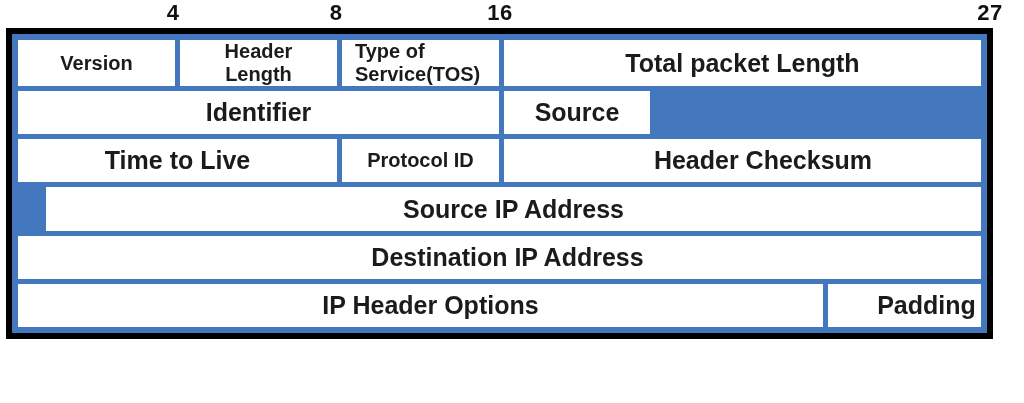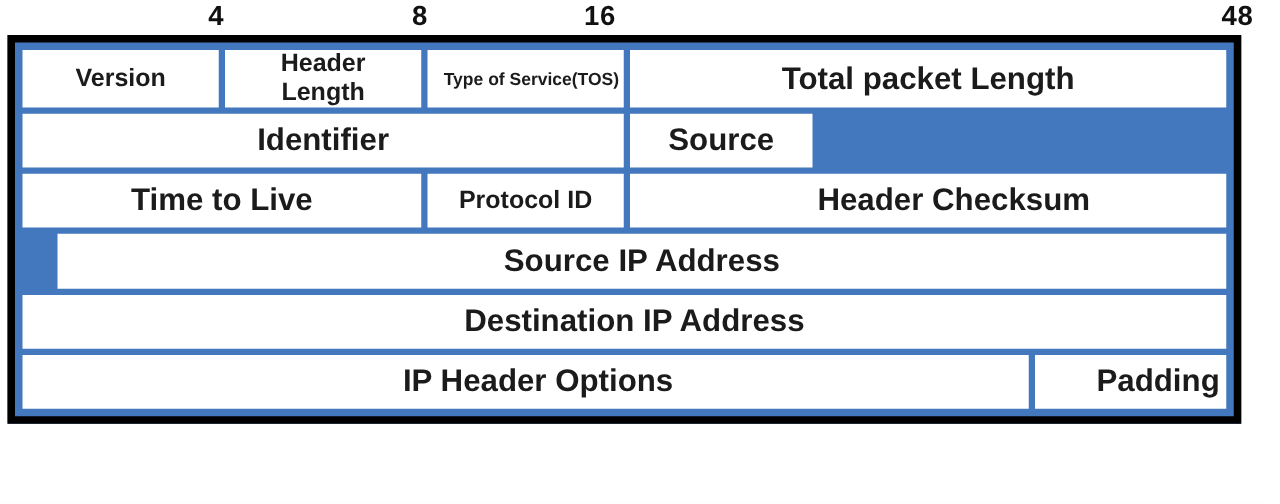--- a/index.html
+++ b/index.html
@@ -16,21 +16,21 @@
   
   .ruler { position: absolute; left: 0; top: 0; width: 1024px; height: 28px; }
   .bitnum {
     position: absolute; top: 0;
     transform: translateX(-50%);
     font-size: 22px; font-weight: 700; color: #111111;
     line-height: 26px; letter-spacing: 0.5px;
   }
   .bn-4  { left: 173px; }
   .bn-8  { left: 336px; }
-  .bn-16 { left: 480px; }
+  .bn-16 { left: 500px; }
   .bn-31 { left: 990px; }
 
   
   .grid {
     position: absolute; left: 6px; top: 28px;
     width: 987px; height: 311px;
     background: #4377be;
     border: 6px solid #000000;
     padding: 6px;
     display: grid;
@@ -40,21 +40,21 @@
   }
   .cell {
     background: #ffffff;
     color: #1b1b1b;
     display: flex; align-items: center; justify-content: center;
     text-align: center;
     font-weight: 700;
     line-height: 1.15;
   }
   .fs20 { font-size: 20px; }
-  .fs21 { font-size: 14px; }
+  .fs21 { font-size: 20px; }
   .fs25 { font-size: 25px; }
 
   
   .f-version  { grid-row: 1; grid-column: 1 / 2; }
   .f-hlen     { grid-row: 1; grid-column: 2 / 3; }
   .f-hlen .wrap-narrow { display: block; width: 90px; }
   .f-tos      { grid-row: 1; grid-column: 3 / 4;
                 justify-content: flex-start; text-align: left; padding-left: 13px; }
   .f-total    { grid-row: 1; grid-column: 4 / 7; }
   
@@ -74,21 +74,21 @@
 </style>
 </head>
 <body>
 
 <div class="page">
 
   <div class="ruler">
     <span class="bitnum bn-4">4</span>
     <span class="bitnum bn-8">8</span>
     <span class="bitnum bn-16">16</span>
-    <span class="bitnum bn-31">48</span>
+    <span class="bitnum bn-31">27</span>
   </div>
 
   <div class="grid">
 
     <div class="cell fs20 f-version">Version</div>
     <div class="cell fs20 f-hlen">
       <span class="wrap-narrow">Header Length</span>
     </div>
     <div class="cell fs21 f-tos">Type of Service(TOS)</div>
     <div class="cell fs25 f-total">Total packet Length</div>

